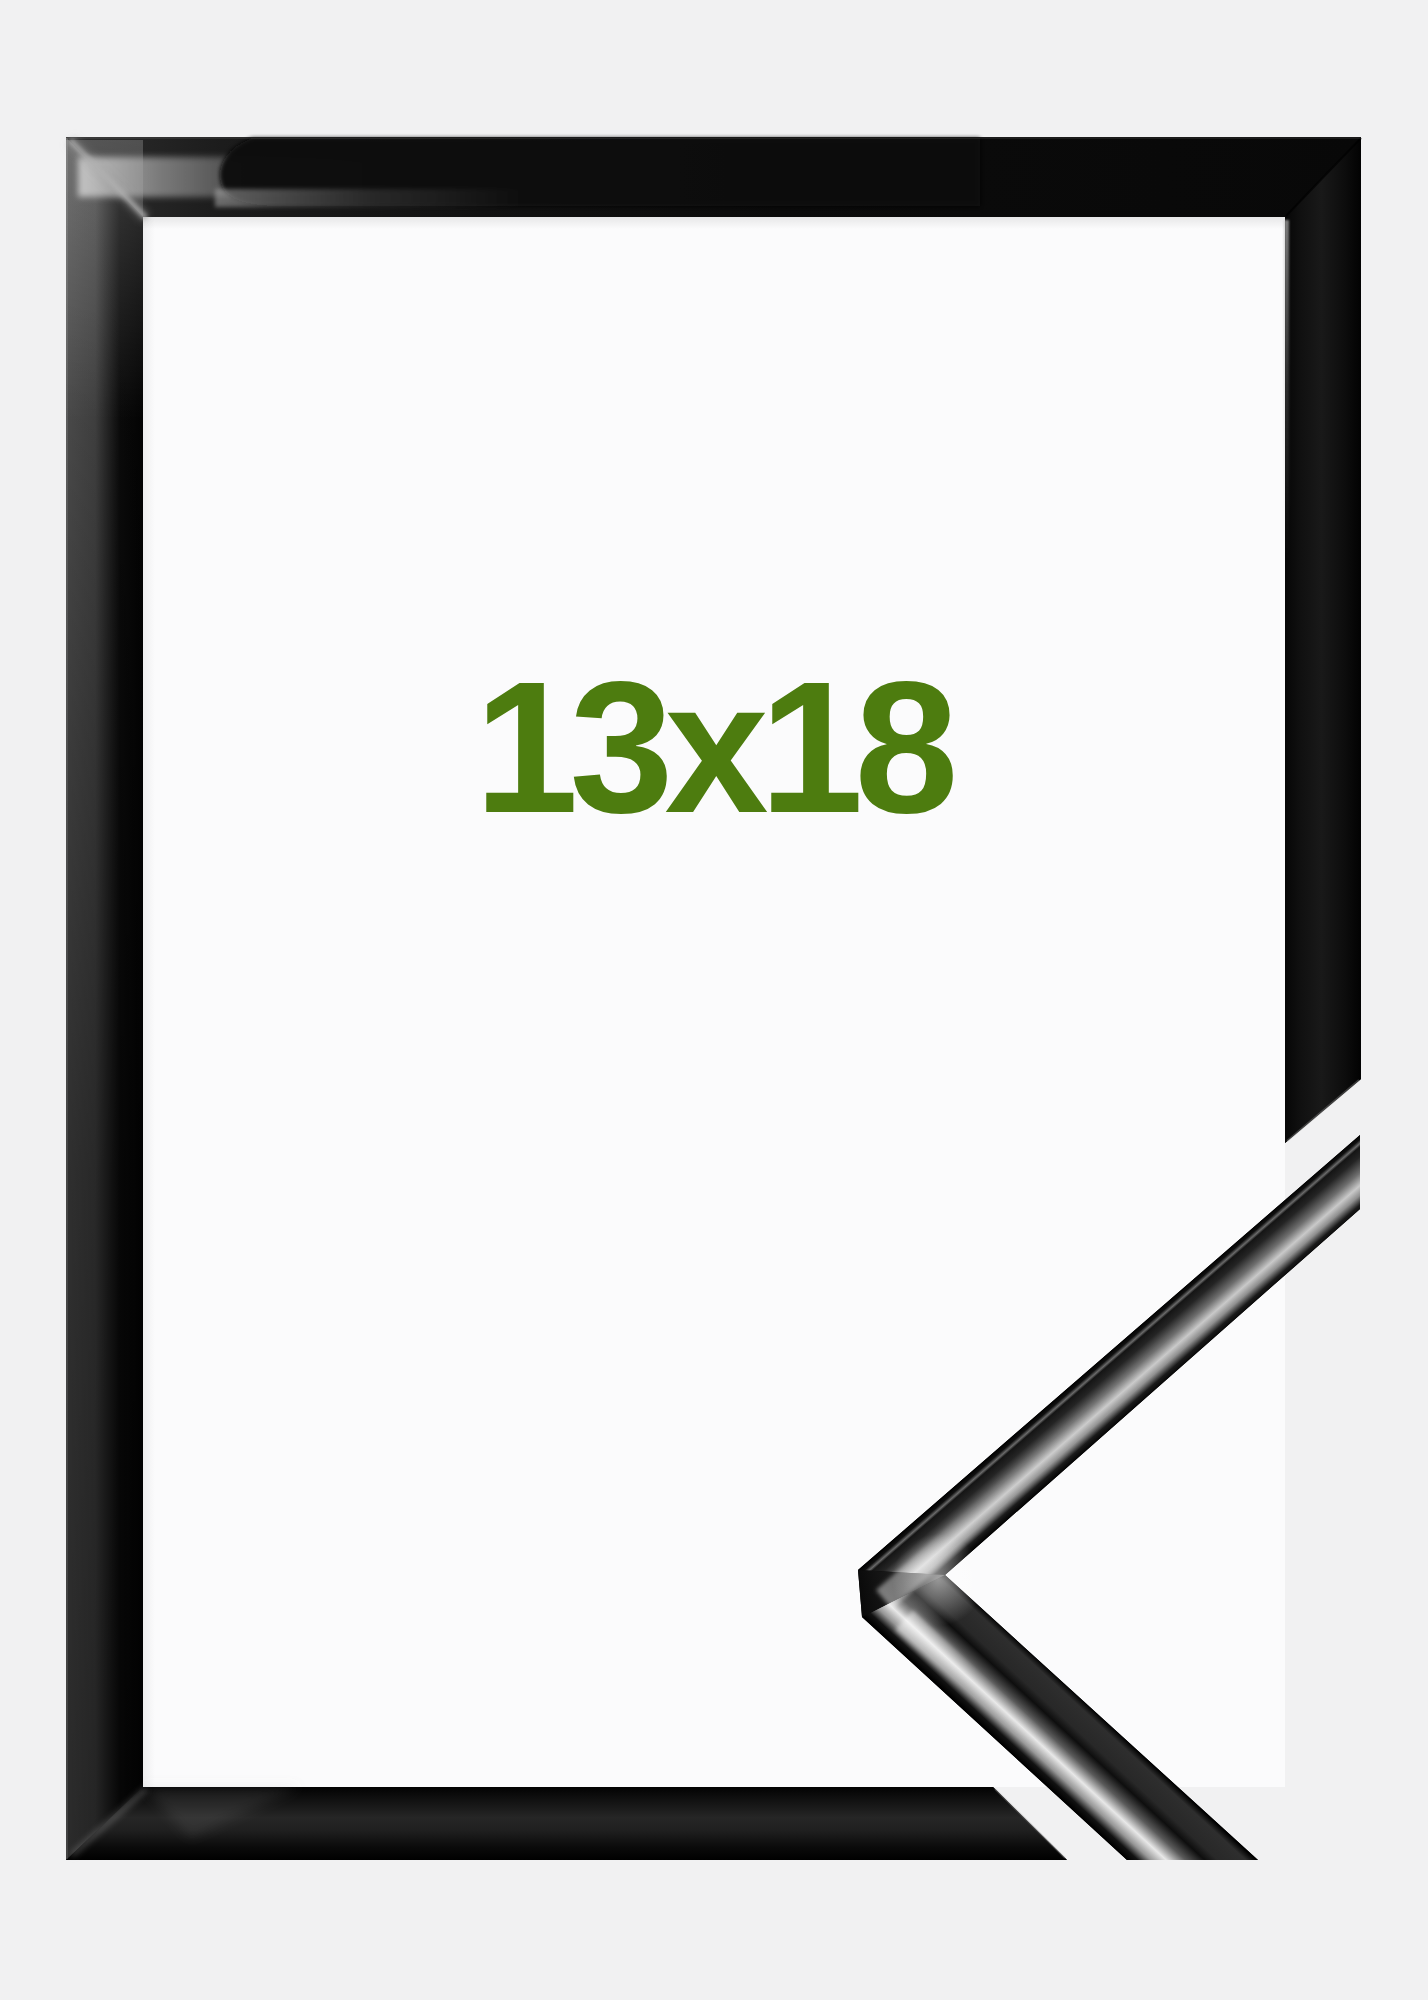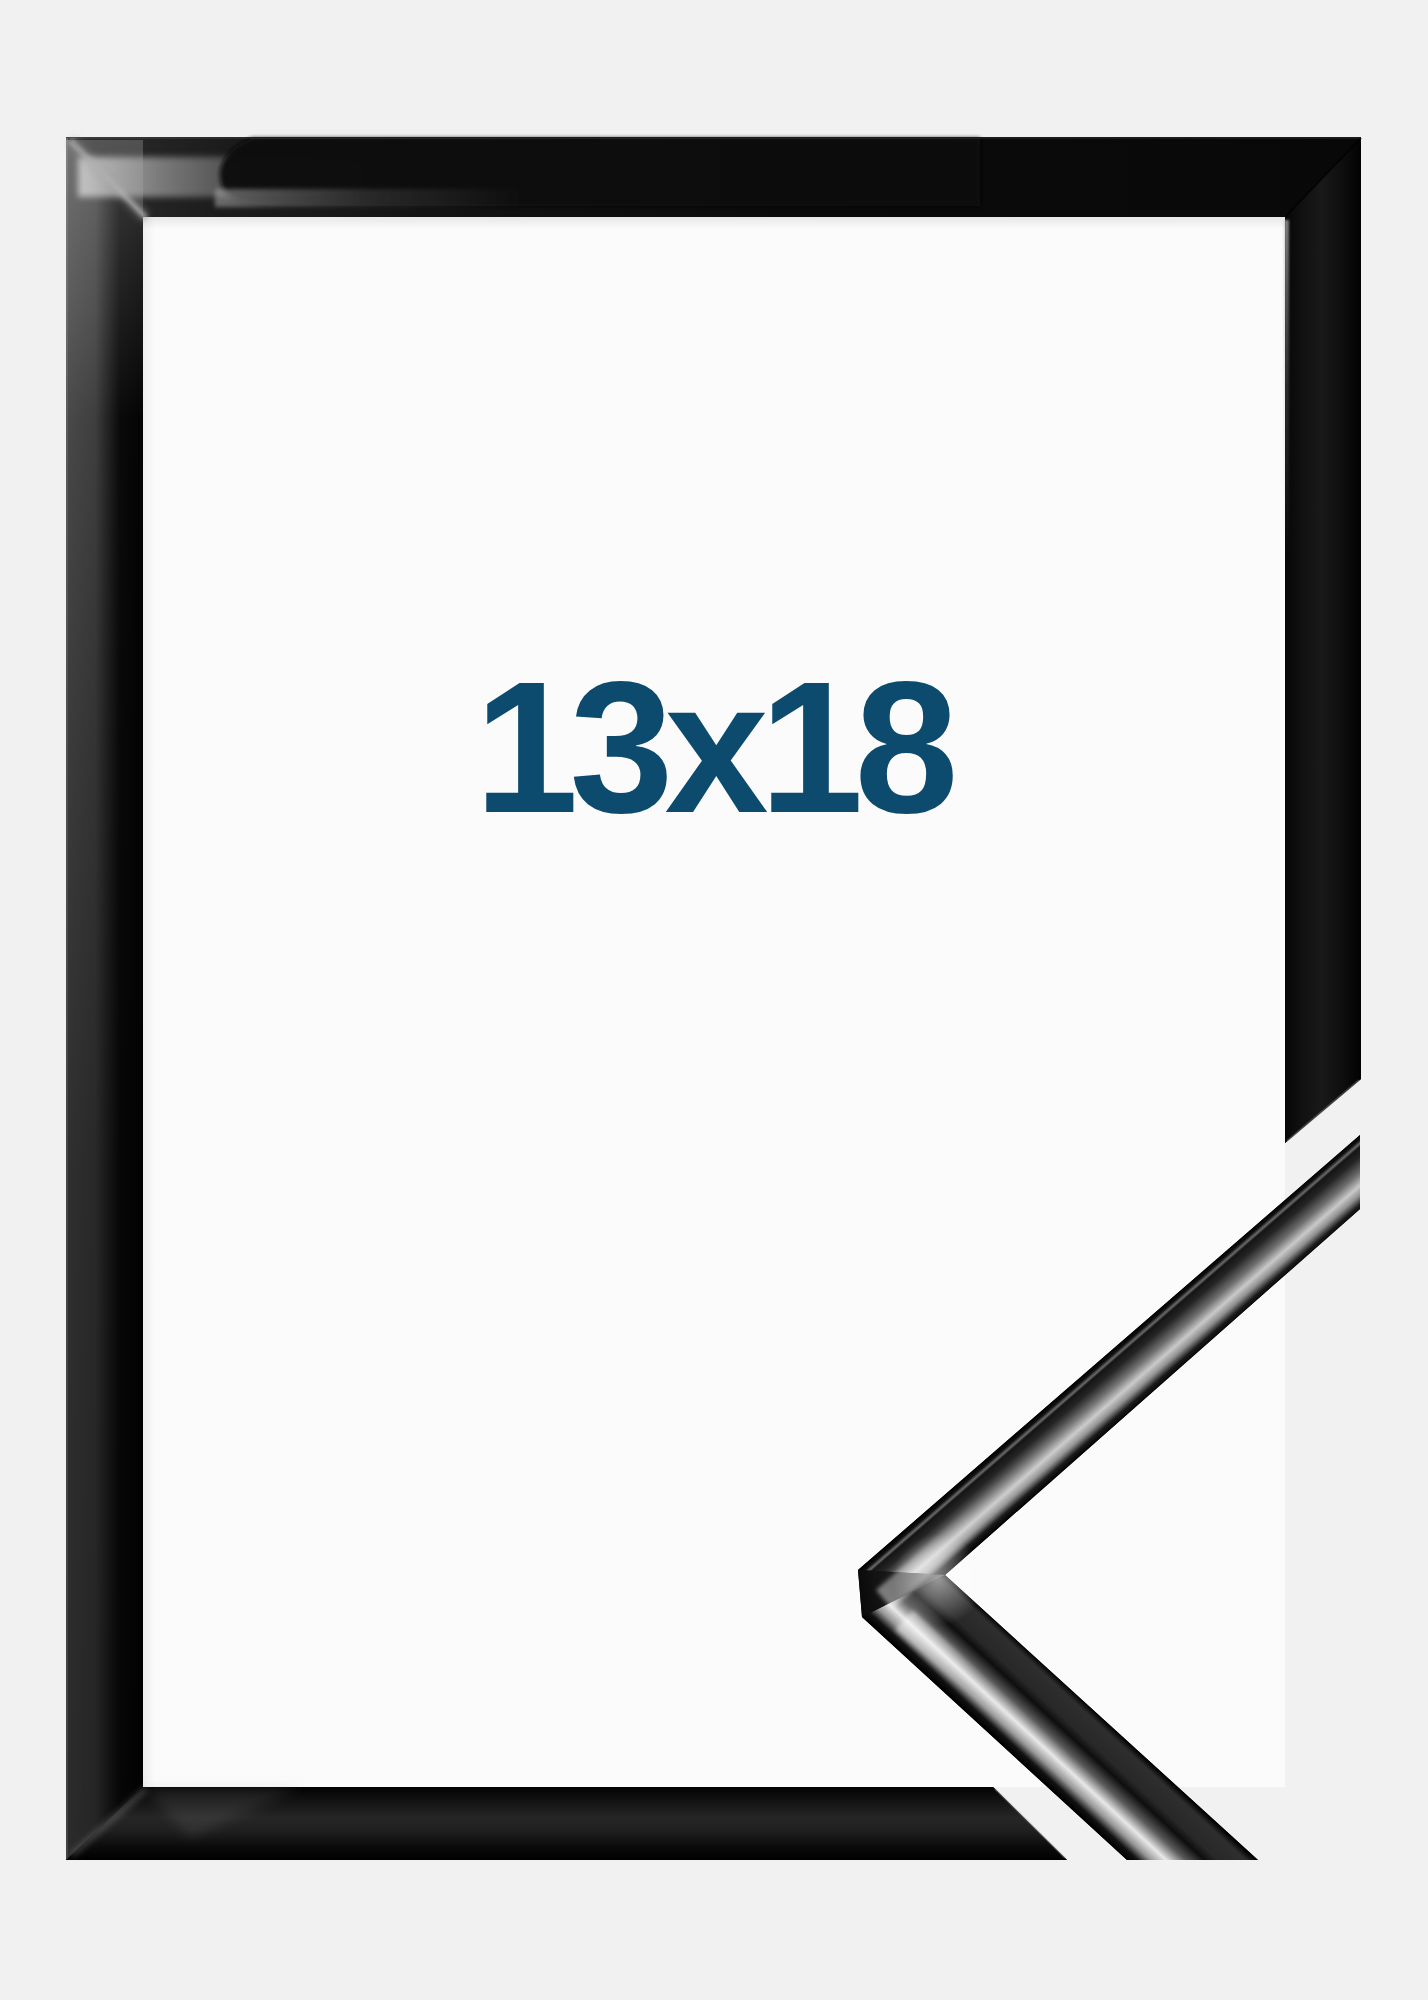--- a/index.html
+++ b/index.html
@@ -188,14 +188,14 @@
       <path d="M858,1570 L1360,1135 L1360,1209 L945,1575 L1258,1860 L1127,1860 L862,1617 Z" fill="#050505"></path>
       <polygon points="858,1570 1360,1135 1360,1209 945,1575" fill="url(#gUpperArm)"></polygon>
       <polygon points="945,1575 1258,1860 1127,1860 862,1617" fill="url(#gLowerArm)"></polygon>
       <polygon points="858,1570 945,1575 862,1617" fill="url(#gTipFace)"></polygon>
       <polygon points="876,1590 1360,1167 1360,1200 892,1609" fill="url(#gBandUA)" filter="url(#b2)"></polygon>
       <polygon points="913,1610 1186,1860 1147,1860 895,1630" fill="url(#gBandLA)" filter="url(#b2)"></polygon>
       <circle cx="938" cy="1580" r="46" fill="url(#gTipGlow)"></circle>
     </g>
   </svg>
 
-  <div class="size-label" style="color: #0c4a6e;">13x18</div>
+  <div class="size-label" style="color: #4d7c0f;">13x18</div>
 </div>
 
 </body></html>

